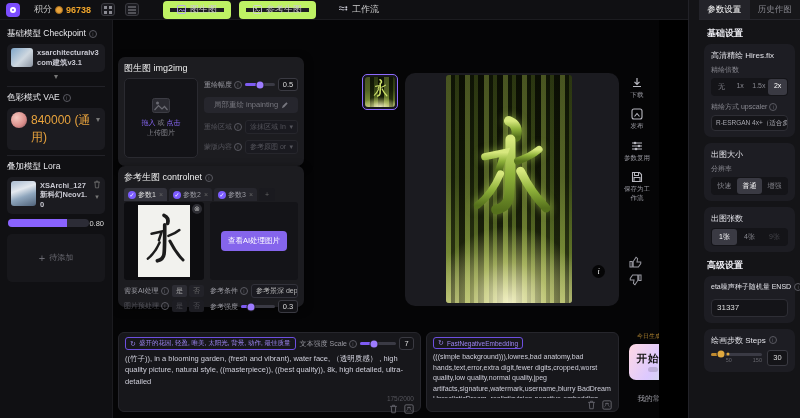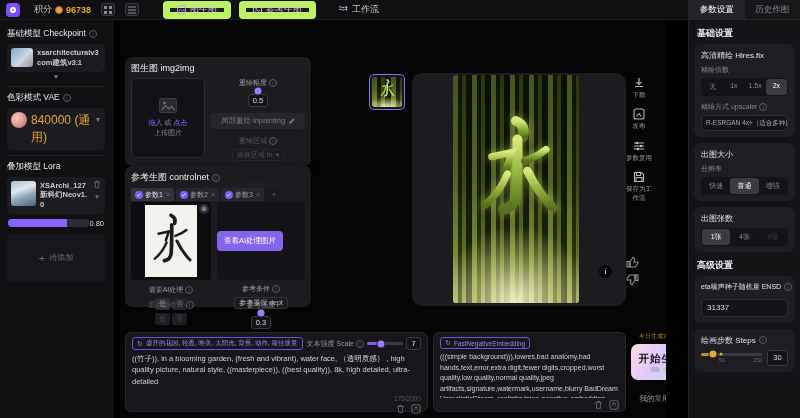--- a/index.html
+++ b/index.html
@@ -1,18 +1,18 @@
 <!DOCTYPE html>
 <html><head>
 <meta charset="utf-8">
 <style>
   * { margin:0; padding:0; box-sizing:border-box; }
   html,body { width:800px; height:418px; overflow:hidden; background:#000; }
   body { font-family:"Liberation Sans","DejaVu Sans",sans-serif; color:#ddd; position:relative; }
-  .abs { position:absolute; }
+  .abs { position:absolute;padding-left:10px; }
   
   .topbar { left:0; top:0; width:688px; height:20px; background:#101013; display:flex; align-items:center; gap:6px; padding:0 6px; border-bottom:1px solid #1c1c20; z-index:5;}
   .logo { width:14px; height:14px; border-radius:4px; background:#7c4dff; display:flex; align-items:center; justify-content:center; }
   .logo i { width:6px; height:6px; border:2px solid #fff; border-radius:50%; display:block; }
   .credits { display:flex; align-items:center; gap:3px; font-size:9px; color:#ccc; margin-left:8px;}
   .coin { width:8px; height:8px; border-radius:50%; background:#e8a33d; border:1px solid #a86f1c; display:inline-block;}
   .credits b { color:#f0a52b; font-weight:bold; }
   .tb-iconbtn { width:14px; height:13px; border:1px solid #3a3a40; border-radius:3px; display:flex; align-items:center; justify-content:center; margin-left:4px; background:#1a1a1f;}
   .mode-tabs { display:flex; gap:8px; margin-left:18px; }
   .mode-tab { display:flex; align-items:center; gap:4px; font-size:9px; color:#ccc; background:#1d1d23; border:7px solid #bef264; border-radius:4px; padding:2px 7px; height:16px;}
@@ -29,49 +29,49 @@
   .chev { color:#777; font-size:8px; text-align:center; display:block;}
   .divider { height:1px; background:#222228; margin:5px 0; }
   .vae-val { font-size:12px; color:#e8a33d; align-self:center;}
   .lora-icons { position:absolute; right:4px; top:3px; display:flex; flex-direction:column; gap:4px; align-items:center;}
   .lora-slider-row { display:flex; align-items:center; gap:0; margin:5px 1px 0;}
   .bar { height:8px; border-radius:4px; background:#2c2c36; flex:1; overflow:hidden;}
   .bar>div { height:100%; background:#8a63ff; }
   .lora-w { font-size:7.5px; color:#ddd;}
   .add-box { margin-top:6px; height:48px; border-radius:5px; background:#17171b; display:flex; align-items:center; justify-content:center; gap:4px; color:#6a6a72; font-size:8px;}
   
-  .canvas { left:120px; top:20px; width:546px; height:398px; background:#050506; overflow:hidden; z-index:1;}
+  .canvas { left:113px; top:20px; width:546px; height:398px; background:#050506; overflow:hidden; z-index:1;}
   .panel { position:absolute; background:#1d1d22f2; border-radius:7px; box-shadow:0 2px 8px rgba(0,0,0,.5); padding:5px 6px;}
   .p-title { font-size:9px; color:#eee; display:flex; align-items:center; gap:3px; margin-bottom:4px;}
   .upload-box { position:absolute; left:6px; top:21px; width:74px; height:80px; background:#131317; border:1px solid #2a2a30; border-radius:5px; display:flex; flex-direction:column; align-items:center; justify-content:center; gap:5px;}
   .upload-hint { font-size:7px; color:#8a8a92; text-align:center; line-height:1.5; padding:0 4px;}
   .upload-hint b { color:#8d6bff; font-weight:normal;}
   .ctl-col { position:absolute; left:86px; top:21px; width:94px;}
-  .row { display:flex; align-items:center; gap:3px; margin-bottom:6px;flex-direction:column;}
+  .row { display:flex; align-items:center; gap:3px; margin-bottom:6px;}
   .lbl { font-size:7px; color:#9a9aa2; display:flex; align-items:center; gap:2px; white-space:nowrap;}
   .lbl.dim { color:#55555c;}
   .sl { position:relative; height:3px; border-radius:2px; background:#3a3a44; flex:1;}
   .sl .f { position:absolute; left:0; top:0; bottom:0; background:#7e5bf2; border-radius:2px;}
   .sl .t { position:absolute; top:50%; width:7px; height:7px; border-radius:50%; background:#9d7bff; transform:translate(-50%,-50%); box-shadow:0 0 0 1px #1d1d22;}
   .sl.gold .f { background:#c08a2e;}
   .sl.gold .t { background:#e0a83e;}
   .valbox { min-width:20px; height:13px; border:1px solid #3a3a42; border-radius:3px; background:#141418; font-size:7.5px; color:#ddd; display:flex; align-items:center; justify-content:center; padding:0 2px;}
   .btn-dis { width:100%; height:16px; background:#26262d; border-radius:4px; color:#77777f; font-size:7.5px; display:flex; align-items:center; justify-content:center; gap:3px; margin-bottom:7px;}
   .select { height:14px; background:#1a1a20; border:1px solid #32323a; border-radius:3px; font-size:7px; color:#88888f; display:flex; align-items:center; gap:3px; padding:0 4px; flex:1; justify-content:space-between; white-space:nowrap; overflow:hidden;}
   .select.dim { color:#55555c; border-color:#26262c;}
   
   .cn-tabs { display:flex; gap:2px; margin-bottom:5px;}
   .cn-tab { display:flex; align-items:center; gap:2px; font-size:7px; color:#9a9aa2; background:#26262d; border-radius:3px 3px 0 0; padding:2px 4px; height:13px;}
   .cn-tab .x { color:#666; font-size:7px; margin-left:1px;}
   .cn-tab.add { background:#1a1a1f; color:#666; width:16px; justify-content:center;}
   .dot-check { width:8px; height:8px; border-radius:50%; background:#7c5cff; color:#fff; font-size:6px; line-height:8px; text-align:center; display:inline-block;}
   .cn-img { position:absolute; left:6px; top:36px; width:80px; height:78px; background:#0d0d10; border-radius:3px; display:flex; align-items:center; justify-content:center;}
   .cn-img .paper { width:52px; height:72px; background:#f2f2ee; display:flex; align-items:center; justify-content:center;}
   .cn-gear { position:absolute; right:2px; top:2px; width:10px; height:10px; border-radius:50%; background:#2e2e34; color:#bbb; font-size:7px; line-height:10px; text-align:center;}
-  .cn-right { position:absolute; left:92px; top:36px; width:88px; height:78px; background:#141418; border-radius:3px; display:flex; align-items:center; }
+  .cn-right { position:absolute; left:92px; top:36px; width:88px; height:78px; background:#141418; border-radius:3px; display:flex; align-items:center; justify-content:center;}
   .btn-purple { background:#8565ec; color:#fff; font-size:7.5px; border-radius:4px; padding:5px 7px;}
   .yn { display:flex; gap:2px;}
   .yn span { width:15px; height:12px; background:#2c2c33; border-radius:2px; font-size:7px; color:#aaa; display:flex; align-items:center; justify-content:center;}
   .yn span.off { background:#222228; color:#666;}
   .yn.dim span { background:#1d1d23; color:#4a4a50;}
   
   .thumb-sel { left:249px; top:54px; width:36px; height:36px; border:1.5px solid #8d6bff; border-radius:5px; padding:2px; background:#17171b;}
   .bamboo { width:100%; height:100%; position:relative; overflow:hidden; background:
       radial-gradient(ellipse 80% 45% at 50% 100%, rgba(244,242,200,.95), rgba(196,204,120,.55) 40%, rgba(60,80,20,0) 75%),
       repeating-linear-gradient(90deg, rgba(158,178,78,.38) 0 5px, rgba(12,16,5,.65) 5px 9px, rgba(96,116,44,.3) 9px 13px, rgba(8,10,3,.75) 13px 19px),

